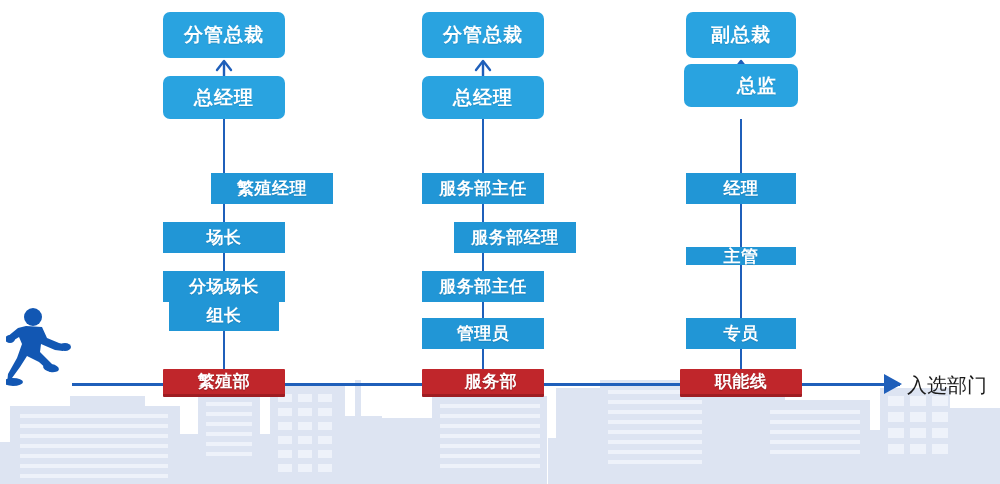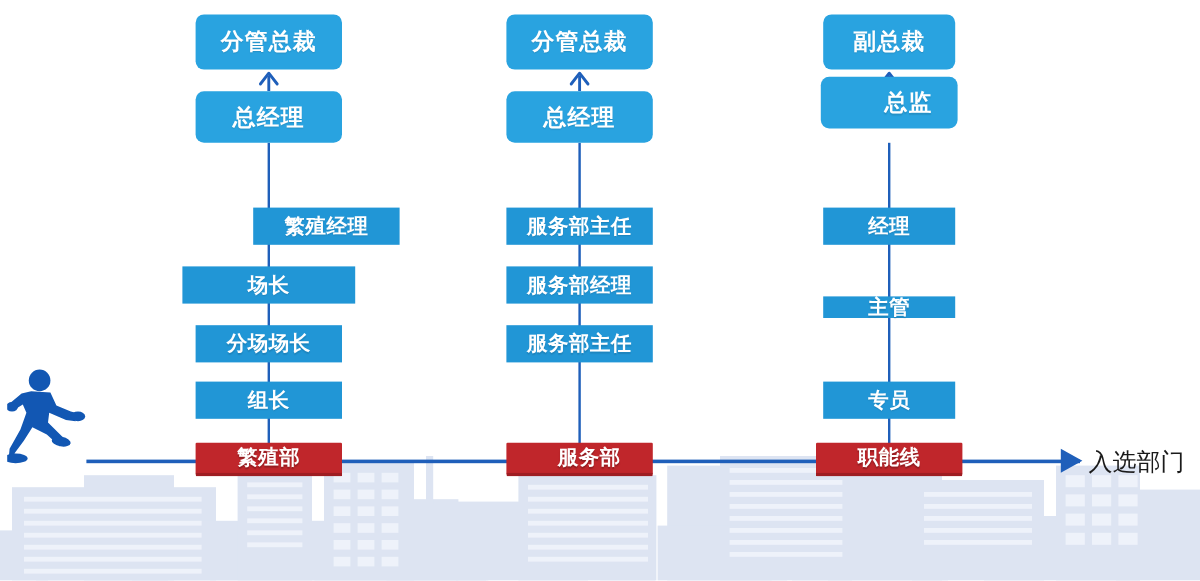--- a/index.html
+++ b/index.html
@@ -249,36 +249,37 @@
   <div id="columns-host">
       <div class="column" style="left: 144px; width: 160px;">
         <div class="spine" style="top: 119px; height: 256px;"></div>
         <div class="up-arrow" style="top: 58px; height: 18px; width: 22px;"><svg width="22" height="18" viewBox="0 0 22 18" xmlns="http://www.w3.org/2000/svg">
             <line x1="11" y1="18" x2="11" y2="5" stroke="#1f5fba" stroke-width="2.4"></line>
             <polyline points="4,12 11,3 18,12" fill="none" stroke="#1f5fba" stroke-width="2.4" stroke-linecap="round" stroke-linejoin="round"></polyline>
           </svg></div>
         <div class="node top" style="top: 12px; width: 122px; height: 46px;">分管总裁</div>
         <div class="node top" style="top: 76px; width: 122px; height: 43px;">总经理</div>
         <div class="node mid" style="top: 173px; width: 122px; height: 31px; margin-left: 48px;">繁殖经理</div>
-        <div class="node mid" style="top: 222px; width: 144px; height: 31px;">场长</div>
+        <div class="node mid" style="top: 222px; width: 122px; height: 31px;">场长</div>
         <div class="node mid" style="top: 271px; width: 122px; height: 31px;">分场场长</div>
-        <div class="node mid" style="top: 318px; width: 122px; height: 31px;">组长</div>
+        <div class="node mid" style="top: 300px; width: 110px; height: 31px;">组长</div>
         <div class="node dept" style="top: 369px; width: 122px; height: 28px;">繁殖部</div>
       </div>
       <div class="column" style="left: 403px; width: 160px;">
         <div class="spine" style="top: 119px; height: 256px;"></div>
         <div class="up-arrow" style="top: 58px; height: 18px; width: 22px;"><svg width="22" height="18" viewBox="0 0 22 18" xmlns="http://www.w3.org/2000/svg">
             <line x1="11" y1="18" x2="11" y2="5" stroke="#1f5fba" stroke-width="2.4"></line>
             <polyline points="4,12 11,3 18,12" fill="none" stroke="#1f5fba" stroke-width="2.4" stroke-linecap="round" stroke-linejoin="round"></polyline>
           </svg></div>
         <div class="node top" style="top: 12px; width: 122px; height: 46px;">分管总裁</div>
         <div class="node top" style="top: 76px; width: 122px; height: 43px;">总经理</div>
         <div class="node mid" style="top: 173px; width: 122px; height: 31px;">服务部主任</div>
-        <div class="node mid" style="top: 222px; width: 122px; height: 31px;">服务部经理</div>
+        <div class="node mid" style="top: 222px; width: 122px; height: 31px; margin-left: 32px;">服务部经理</div>
         <div class="node mid" style="top: 271px; width: 122px; height: 31px;">服务部主任</div>
+        <div class="node mid" style="top: 318px; width: 122px; height: 31px;">管理员</div>
         <div class="node dept" style="top: 369px; width: 122px; height: 28px; padding-left: 16px;">服务部</div>
       </div>
       <div class="column" style="left: 661px; width: 160px;">
         <div class="spine" style="top: 119px; height: 256px;"></div>
         <div class="up-arrow" style="top: 58px; height: 18px; width: 22px;"><svg width="22" height="18" viewBox="0 0 22 18" xmlns="http://www.w3.org/2000/svg">
             <line x1="11" y1="18" x2="11" y2="5" stroke="#1f5fba" stroke-width="2.4"></line>
             <polyline points="4,12 11,3 18,12" fill="none" stroke="#1f5fba" stroke-width="2.4" stroke-linecap="round" stroke-linejoin="round"></polyline>
           </svg></div>
         <div class="node top" style="top: 12px; width: 110px; height: 46px;">副总裁</div>
         <div class="node top" style="top: 64px; width: 114px; height: 43px; padding-left: 32px;">总监</div>

